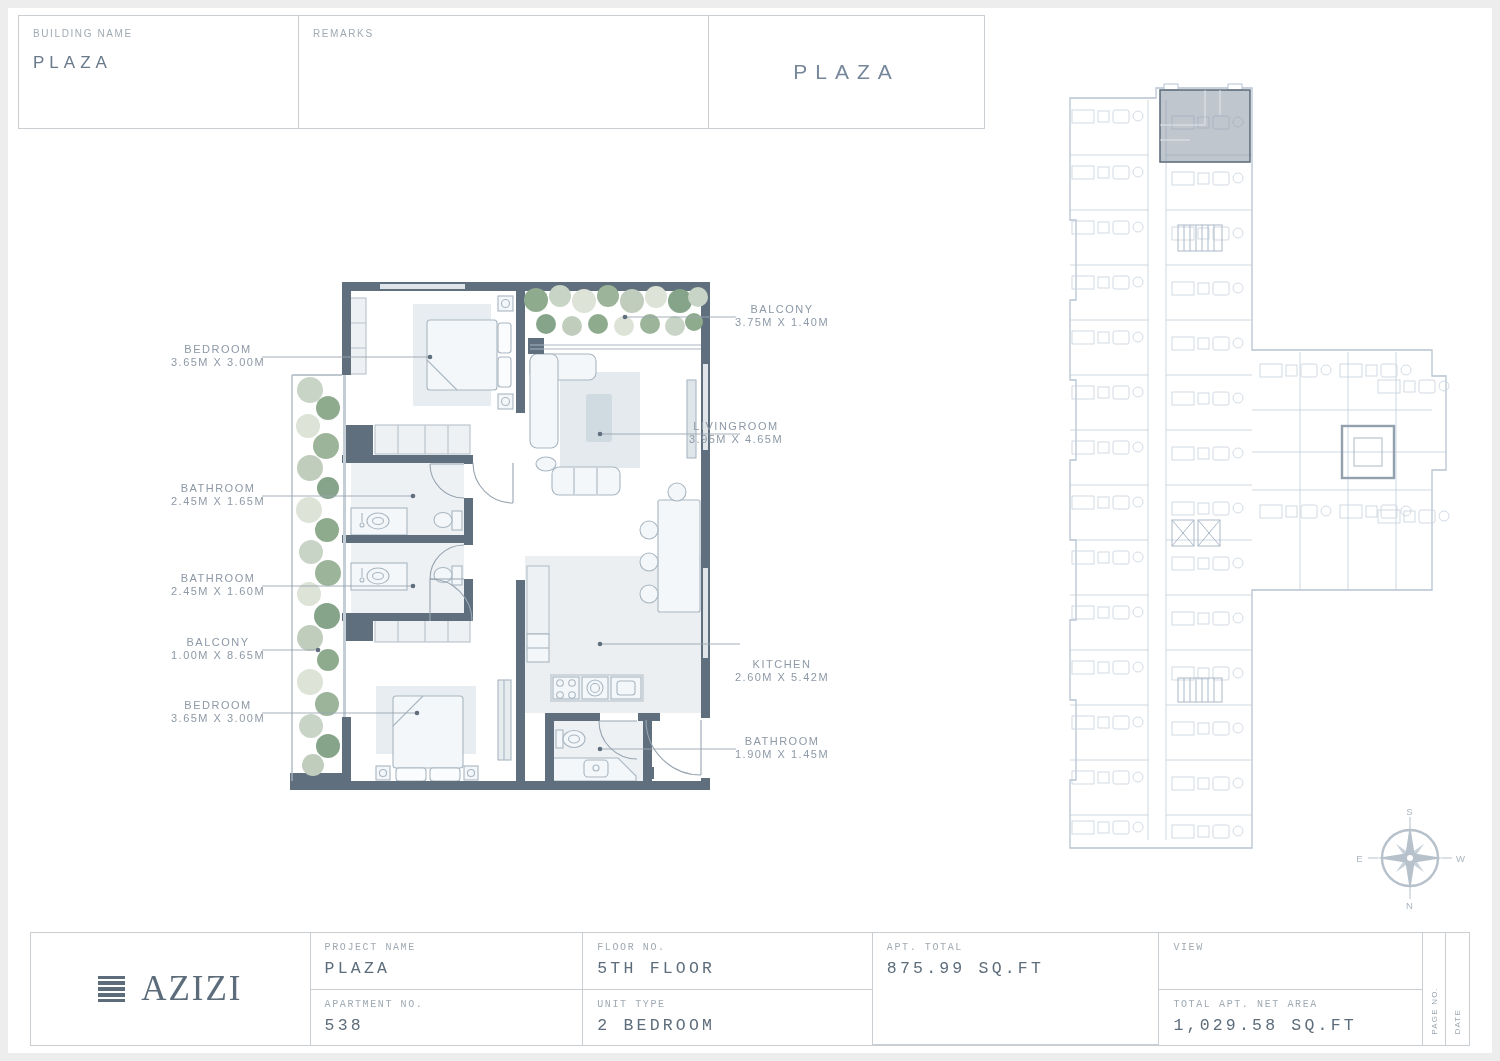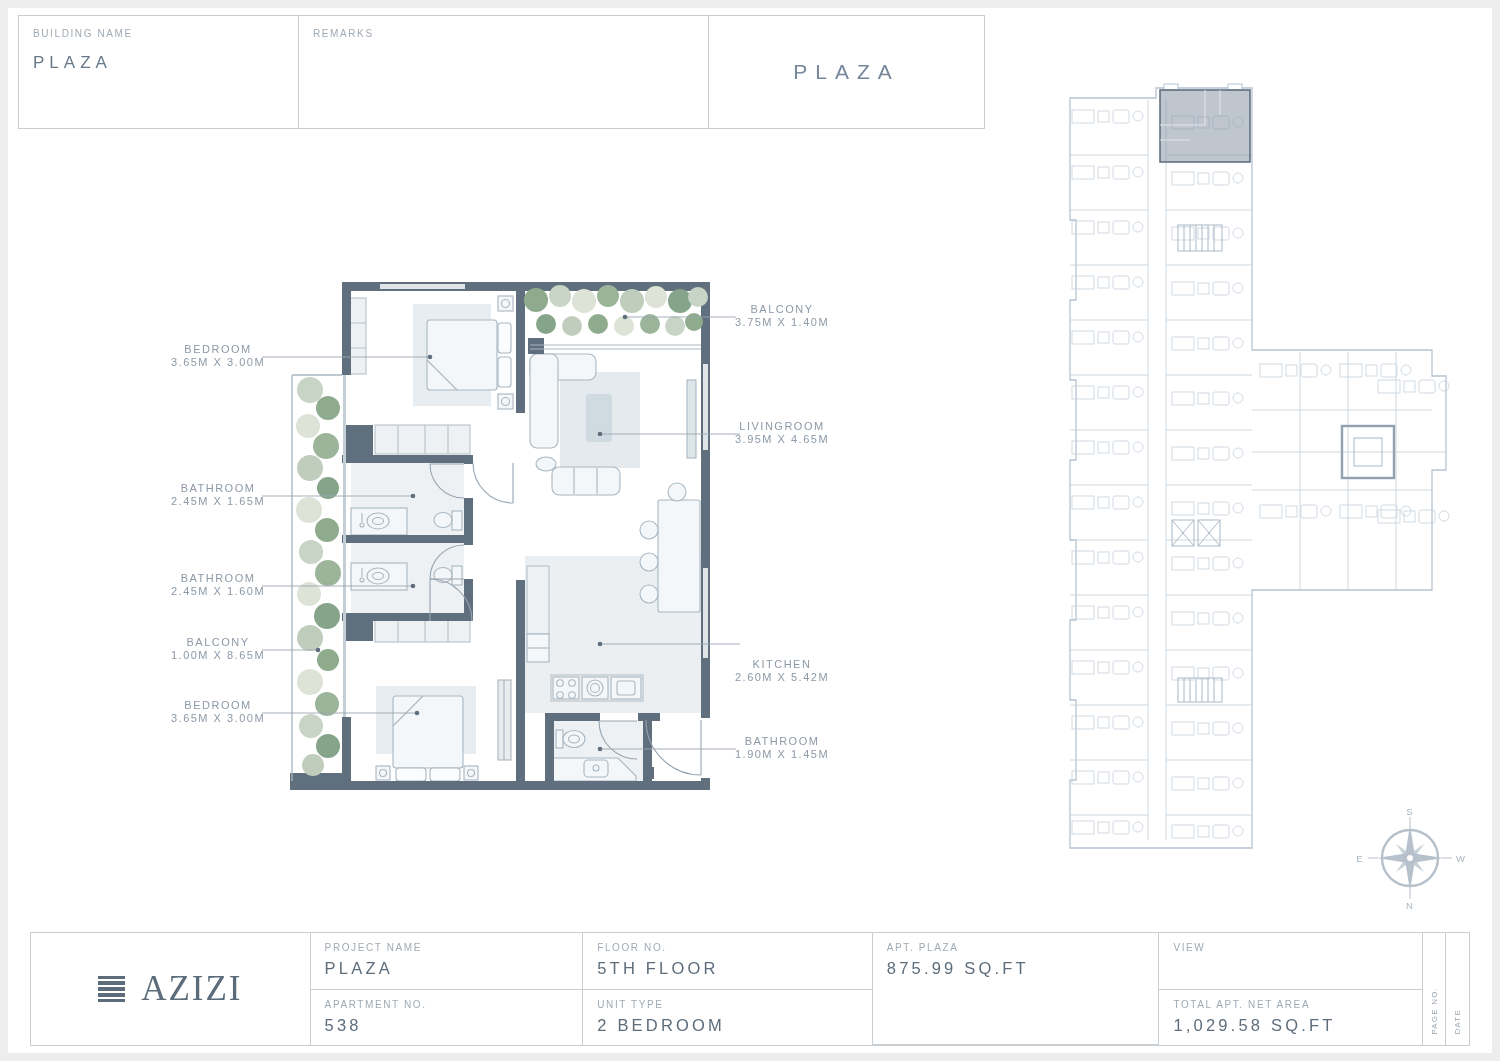--- a/index.html
+++ b/index.html
@@ -24,21 +24,21 @@
 
   
   .compass { position:absolute; left:1350px; top:803px; width:120px; height:110px; }
   .cdir { position:absolute; transform:translate(-50%,-50%); font-size:9.5px; letter-spacing:1px; color:#aab5c0; }
 
   
   .tblock { position:absolute; left:30px; top:932px; width:1440px; height:114px; display:flex; border:1px solid #c9ced3; }
   .tcell { border-right:1px solid #c9ced3; display:flex; flex-direction:column; }
   .tcell:last-child { border-right:none; }
   .logoCell { width:280px; align-items:center; justify-content:center; flex-direction:row; gap:16px; }
-  .dataCol { display:flex; flex-direction:column; }
+  .dataCol { display:flex; flex-direction:column;font-family:Liberation Mono, monospace; }
   .dc1{width:273px;} .dc2{width:290px;} .dc3{width:287px;} .dc4{width:264px;}
   .dcellTop, .dcellBot { flex:1; padding:9px 14px; }
   .dcellTop { border-bottom:1px solid #c9ced3; }
   .bigValue { margin-top:6px; font-size:16.5px; letter-spacing:3.2px; color:#5d6d7b; }
   .vcol { width:23px; display:flex; align-items:center; justify-content:flex-end; padding-bottom:10px; }
   .vtext { writing-mode:vertical-rl; transform:rotate(180deg); font-size:8px; letter-spacing:1.2px; color:#9aa5af; }
   .logoBars { display:flex; flex-direction:column; gap:2.5px; }
   .logoBars i { display:block; width:27px; height:3.4px; background:#5c6c7a; }
   .logoText { font-family:"Liberation Serif", serif; font-size:35px; letter-spacing:2px; color:#5c6c7a; }
 
@@ -283,21 +283,21 @@
     <div>1.00M X 8.65M</div>
   </div>
   <div class="roomLbl" style="left:218px; top:699px;">
     <div>BEDROOM</div>
     <div>3.65M X 3.00M</div>
   </div>
   <div class="roomLbl" style="left:782px; top:303px;">
     <div>BALCONY</div>
     <div>3.75M X 1.40M</div>
   </div>
-  <div class="roomLbl" style="left:782px; top:420px;">
+  <div class="roomLbl" style="left:736px; top:420px;">
     <div>LIVINGROOM</div>
     <div>3.95M X 4.65M</div>
   </div>
   <div class="roomLbl" style="left:782px; top:630px;margin-top:28px;">
     <div>KITCHEN</div>
     <div>2.60M X 5.42M</div>
   </div>
   <div class="roomLbl" style="left:782px; top:735px;">
     <div>BATHROOM</div>
     <div>1.90M X 1.45M</div>
@@ -417,21 +417,21 @@
         <div class="miniLabel">FLOOR NO.</div>
         <div class="bigValue">5TH FLOOR</div>
       </div>
       <div class="dcellBot">
         <div class="miniLabel">UNIT TYPE</div>
         <div class="bigValue">2 BEDROOM</div>
       </div>
     </div>
     <div class="tcell dataCol dc3">
       <div class="dcellTop">
-        <div class="miniLabel">APT. PLAZA</div>
+        <div class="miniLabel">APT. TOTAL</div>
         <div class="bigValue">875.99 SQ.FT</div>
       </div>
     </div>
     <div class="tcell dataCol dc4">
       <div class="dcellTop">
         <div class="miniLabel">VIEW</div>
         <div class="bigValue"></div>
       </div>
       <div class="dcellBot">
         <div class="miniLabel">TOTAL APT. NET AREA</div>

